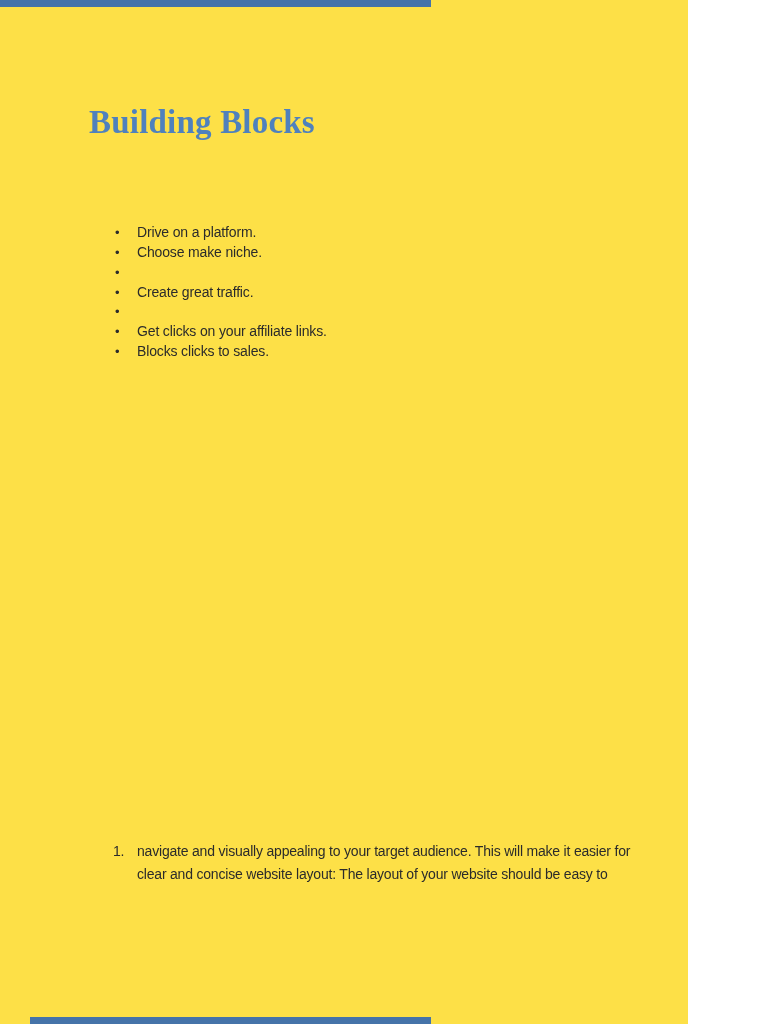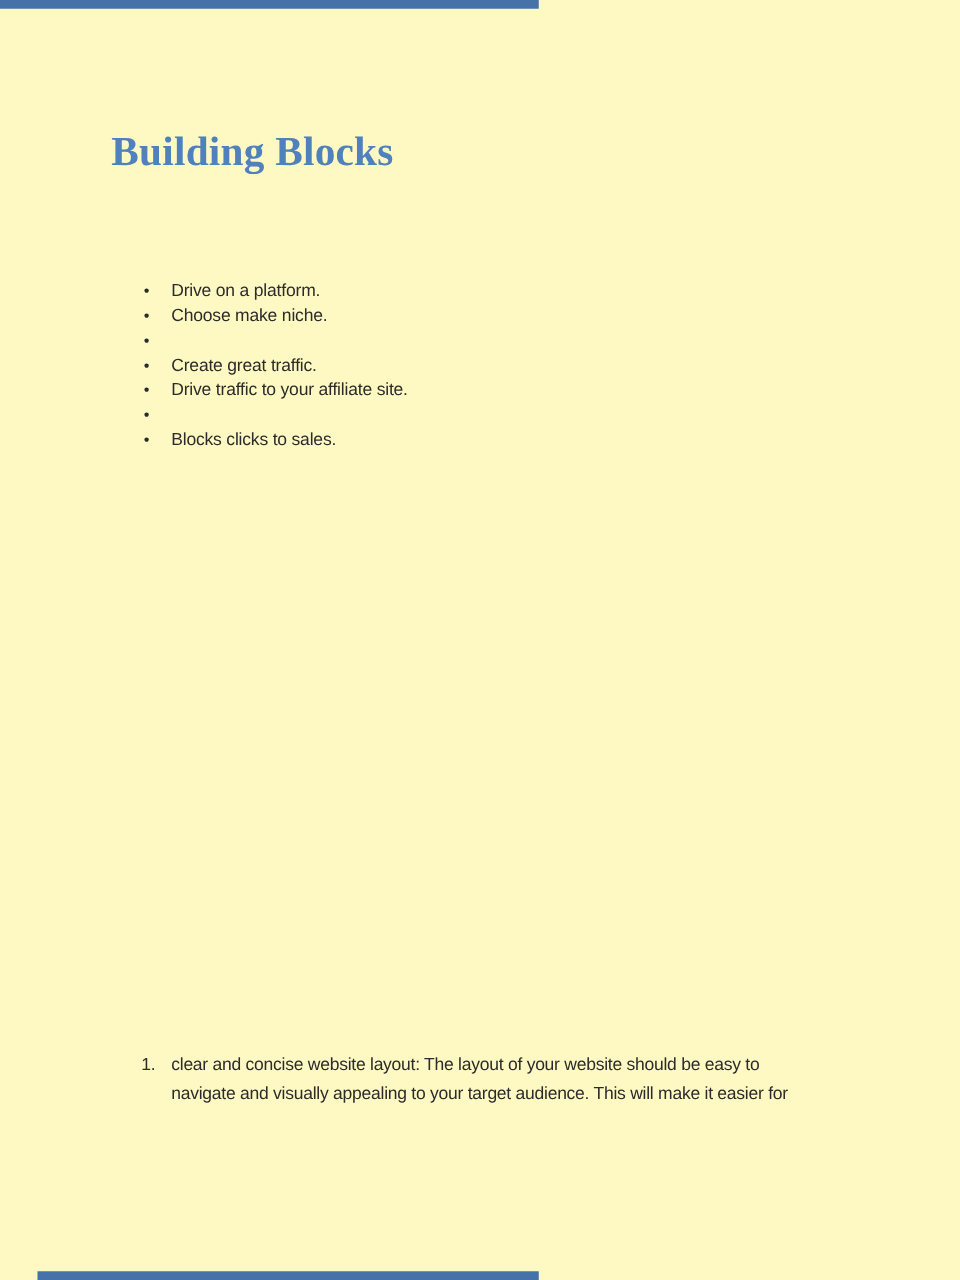--- a/index.html
+++ b/index.html
@@ -2,23 +2,23 @@
 <html><head>
 <meta charset="utf-8">
 <style>
   html, body {
     margin: 0;
     padding: 0;
     background: #ffffff;
   }
   .page {
     position: relative;
-    width: 768px;
+    width: 688px;
     height: 1024px;
-    background: #fef9c3;
+    background: #fde047;
     overflow: hidden;
     font-family: "Liberation Sans", sans-serif;
   }
   .edge-bar {
     position: absolute;
     background: #4573a9;
   }
   .edge-bar.top {
     left: 0;
     top: 0;
@@ -110,34 +110,34 @@
     </li>
     <li>
       <span class="bullet">•</span>
     </li>
     <li>
       <span class="bullet">•</span>
       <span>Create great traffic.</span>
     </li>
     <li>
       <span class="bullet">•</span>
-      <span>Drive traffic to your affiliate site.</span>
     </li>
     <li>
       <span class="bullet">•</span>
+      <span>Get clicks on your affiliate links.</span>
     </li>
     <li>
       <span class="bullet">•</span>
       <span>Blocks clicks to sales.</span>
     </li>
   </ul>
 
   <div class="numbered-item">
     <span class="num">1.</span>
     <div class="para-lines">
+      <div class="para-line">navigate and visually appealing to your target audience. This will make it easier for</div>
       <div class="para-line">clear and concise website layout: The layout of your website should be easy to</div>
-      <div class="para-line">navigate and visually appealing to your target audience. This will make it easier for</div>
     </div>
   </div>
 
   <div class="edge-bar bottom"></div>
 
 </div>
 
 </body></html>

